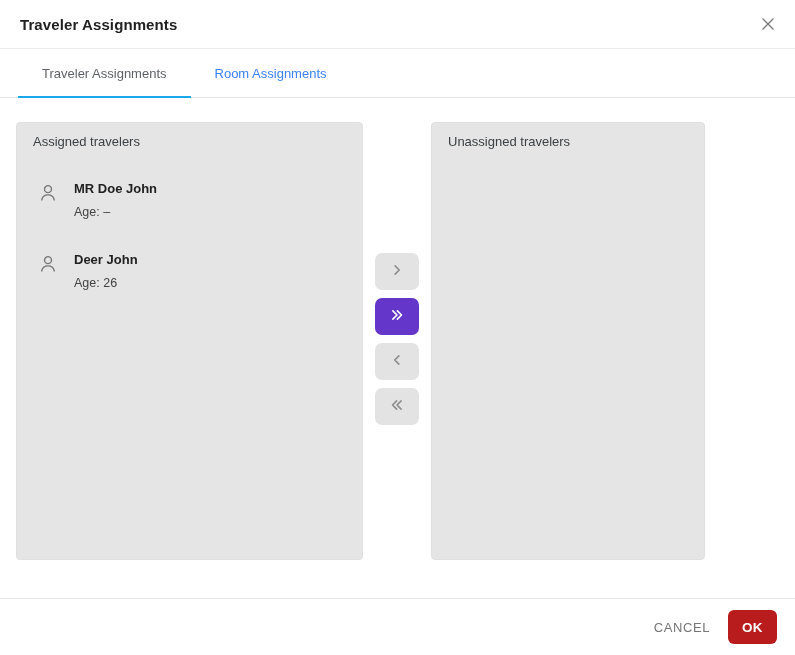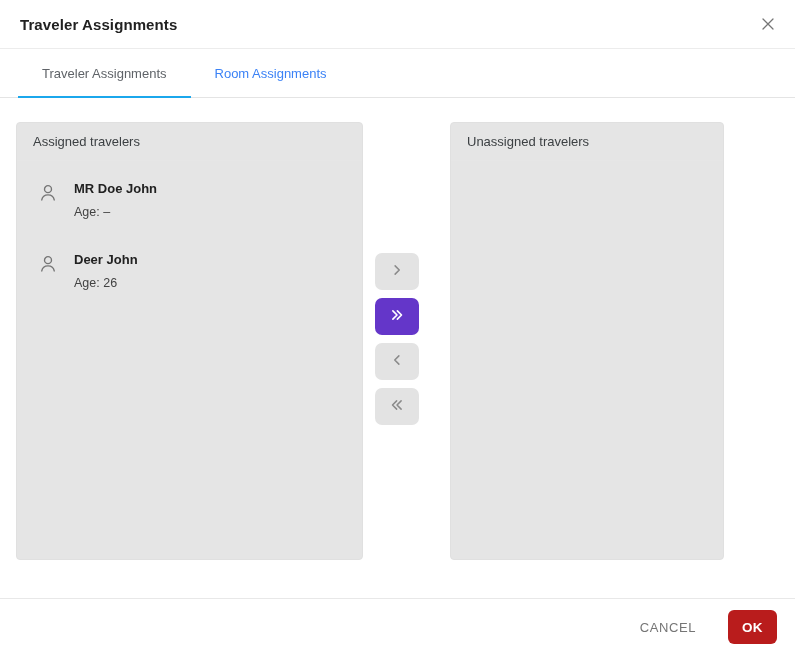--- a/index.html
+++ b/index.html
@@ -72,21 +72,21 @@
   
   .panel {
     position: absolute;
     top: 122px;
     height: 438px;
     background: #e5e5e5;
     border: 1px solid #e0e0e0;
     border-radius: 4px;
   }
   .panel.left  { left: 16px;  width: 347px; }
-  .panel.right { left: 450px; width: 274px; }
+  .panel.right { left: 431px; width: 274px; }
   .panel-header {
     height: 38px;
     display: flex; align-items: center;
     padding-left: 16px;
     border-bottom: 1px solid #e6e6e6;
     font-size: 13px;
     color: #3c4043;
   }
   .panel-body { padding-top: 12px; }
 
@@ -145,21 +145,21 @@
   
   .dlg-footer {
     position: absolute;
     left: 0; right: 0; top: 598px;
     height: 57px;
     border-top: 1px solid #e8e8e8;
     display: flex;
     align-items: center;
     justify-content: flex-end;
     padding-right: 18px;
-    gap: 30px;
+    gap: 16px;
   }
   .cancel-btn {
     background: none; border: none;
     font-family: inherit;
     font-size: 13px;
     font-weight: 500;
     letter-spacing: 0.6px;
     color: #757575;
     cursor: pointer;
     padding: 8px 2px;

